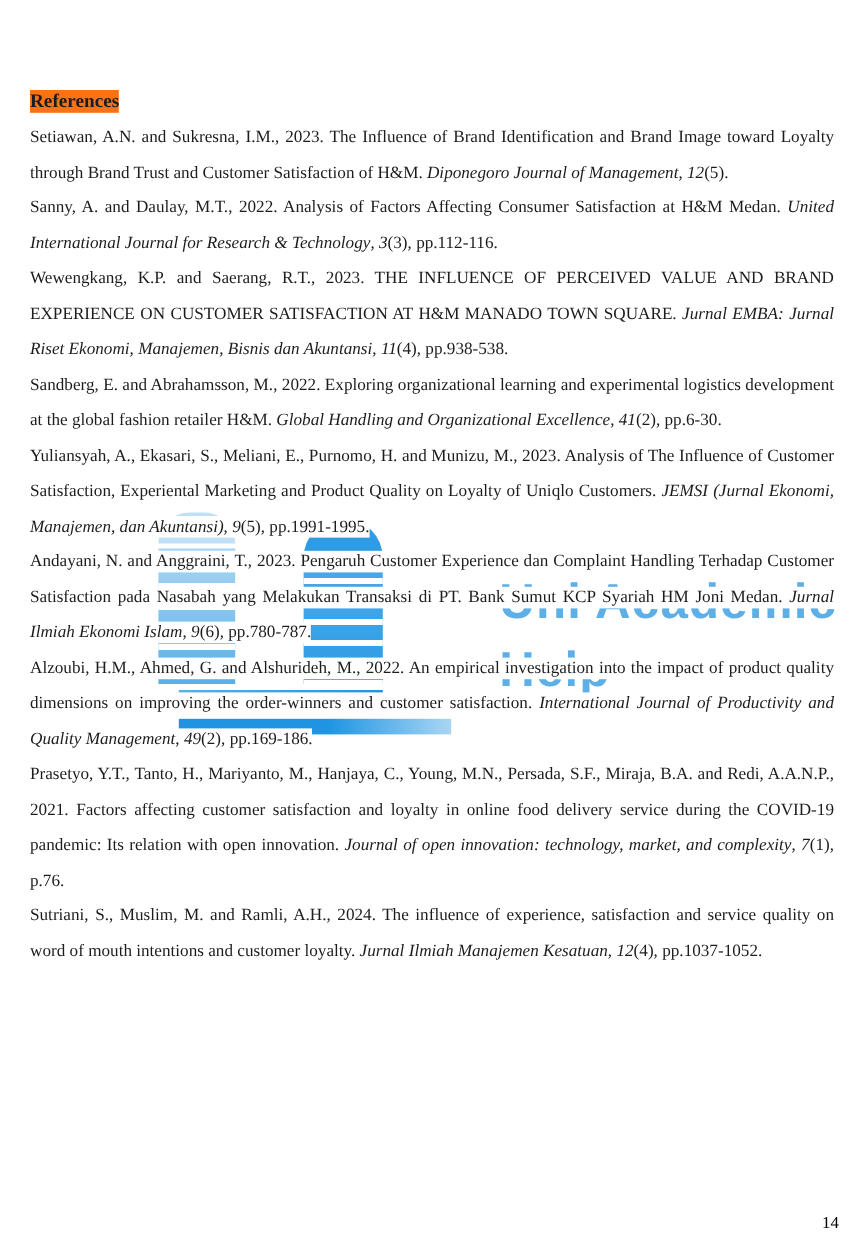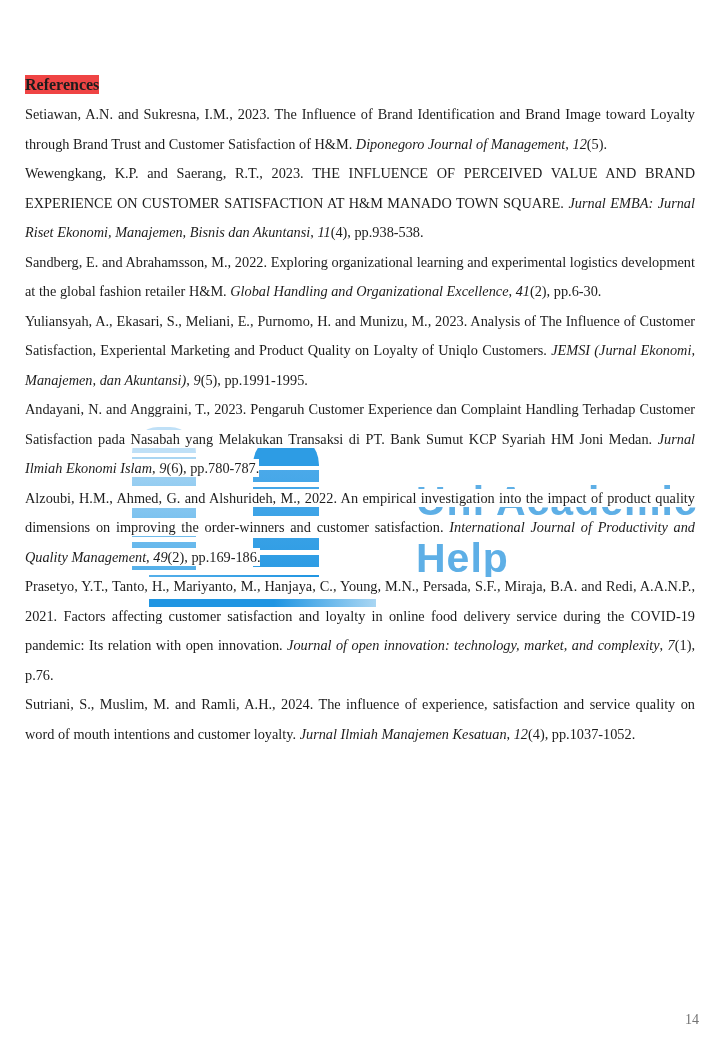--- a/index.html
+++ b/index.html
@@ -54,33 +54,33 @@
   .wm-text1{left:416px;top:478px;font-size:41px;}
   .wm-text2{left:416px;top:535px;font-size:41px;}
 
   
   .content{
     position:absolute;left:25px;top:70px;width:670px;z-index:1;
   }
   .heading{
     font-size:16px;font-weight:bold;line-height:30px;margin:0;
   }
-  .heading .band{background:#ef4444;padding:1px 0;}
+  .heading .band{background:#f97316;padding:1px 0;}
   .ref{
     margin:0;
     font-size:14.3px;
     line-height:29.5px;
     text-align:justify;
   }
   .ref .ref-text{background:#ffffff;padding:1px 0;}
   .ref i{}
 
   .page-number{
     position:absolute;top:1012px;right:21px;z-index:2;
-    font-size:14px;color:#737373;
+    font-size:14px;color:#000000;
   }
 </style>
 </head>
 <body>
 
 <div class="page">
 
   <div class="watermark">
     <div class="wm-arch"></div>
     <div class="wm-pillar-left"></div>
@@ -89,20 +89,21 @@
     <div class="wm-bar1"></div>
     <div class="wm-bar2"></div>
     <div class="wm-text wm-text1">Uni Academic</div>
     <div class="wm-text wm-text2">Help</div>
   </div>
 
   <div class="content">
     <h1 class="heading"><span class="band">References</span></h1>
     <div id="refs-container">
         <p class="ref"><span class="ref-text"><span>Setiawan, A.N. and Sukresna, I.M., 2023. The Influence of Brand Identification and Brand Image toward Loyalty through Brand Trust and Customer Satisfaction of H&amp;M. </span><i>Diponegoro Journal of Management</i><span>, </span><i>12</i><span>(5).</span></span></p>
+        <p class="ref"><span class="ref-text"><span>Sanny, A. and Daulay, M.T., 2022. Analysis of Factors Affecting Consumer Satisfaction at H&amp;M Medan. </span><i>United International Journal for Research &amp; Technology</i><span>, </span><i>3</i><span>(3), pp.112-116.</span></span></p>
         <p class="ref"><span class="ref-text"><span>Wewengkang, K.P. and Saerang, R.T., 2023. THE INFLUENCE OF PERCEIVED VALUE AND BRAND EXPERIENCE ON CUSTOMER SATISFACTION AT H&amp;M MANADO TOWN SQUARE. </span><i>Jurnal EMBA: Jurnal Riset Ekonomi, Manajemen, Bisnis dan Akuntansi</i><span>, </span><i>11</i><span>(4), pp.938-538.</span></span></p>
         <p class="ref"><span class="ref-text"><span>Sandberg, E. and Abrahamsson, M., 2022. Exploring organizational learning and experimental logistics development at the global fashion retailer H&amp;M. </span><i>Global Handling and Organizational Excellence</i><span>, </span><i>41</i><span>(2), pp.6-30.</span></span></p>
         <p class="ref"><span class="ref-text"><span>Yuliansyah, A., Ekasari, S., Meliani, E., Purnomo, H. and Munizu, M., 2023. Analysis of The Influence of Customer Satisfaction, Experiental Marketing and Product Quality on Loyalty of Uniqlo Customers. </span><i>JEMSI (Jurnal Ekonomi, Manajemen, dan Akuntansi)</i><span>, </span><i>9</i><span>(5), pp.1991-1995.</span></span></p>
         <p class="ref"><span class="ref-text"><span>Andayani, N. and Anggraini, T., 2023. Pengaruh Customer Experience dan Complaint Handling Terhadap Customer Satisfaction pada Nasabah yang Melakukan Transaksi di PT. Bank Sumut KCP Syariah HM Joni Medan. </span><i>Jurnal Ilmiah Ekonomi Islam</i><span>, </span><i>9</i><span>(6), pp.780-787.</span></span></p>
         <p class="ref"><span class="ref-text"><span>Alzoubi, H.M., Ahmed, G. and Alshurideh, M., 2022. An empirical investigation into the impact of product quality dimensions on improving the order-winners and customer satisfaction. </span><i>International Journal of Productivity and Quality Management</i><span>, </span><i>49</i><span>(2), pp.169-186.</span></span></p>
         <p class="ref"><span class="ref-text"><span>Prasetyo, Y.T., Tanto, H., Mariyanto, M., Hanjaya, C., Young, M.N., Persada, S.F., Miraja, B.A. and Redi, A.A.N.P., 2021. Factors affecting customer satisfaction and loyalty in online food delivery service during the COVID-19 pandemic: Its relation with open innovation. </span><i>Journal of open innovation: technology, market, and complexity</i><span>, </span><i>7</i><span>(1), p.76.</span></span></p>
         <p class="ref"><span class="ref-text"><span>Sutriani, S., Muslim, M. and Ramli, A.H., 2024. The influence of experience, satisfaction and service quality on word of mouth intentions and customer loyalty. </span><i>Jurnal Ilmiah Manajemen Kesatuan</i><span>, </span><i>12</i><span>(4), pp.1037-1052.</span></span></p>
       </div>
   </div>
 

